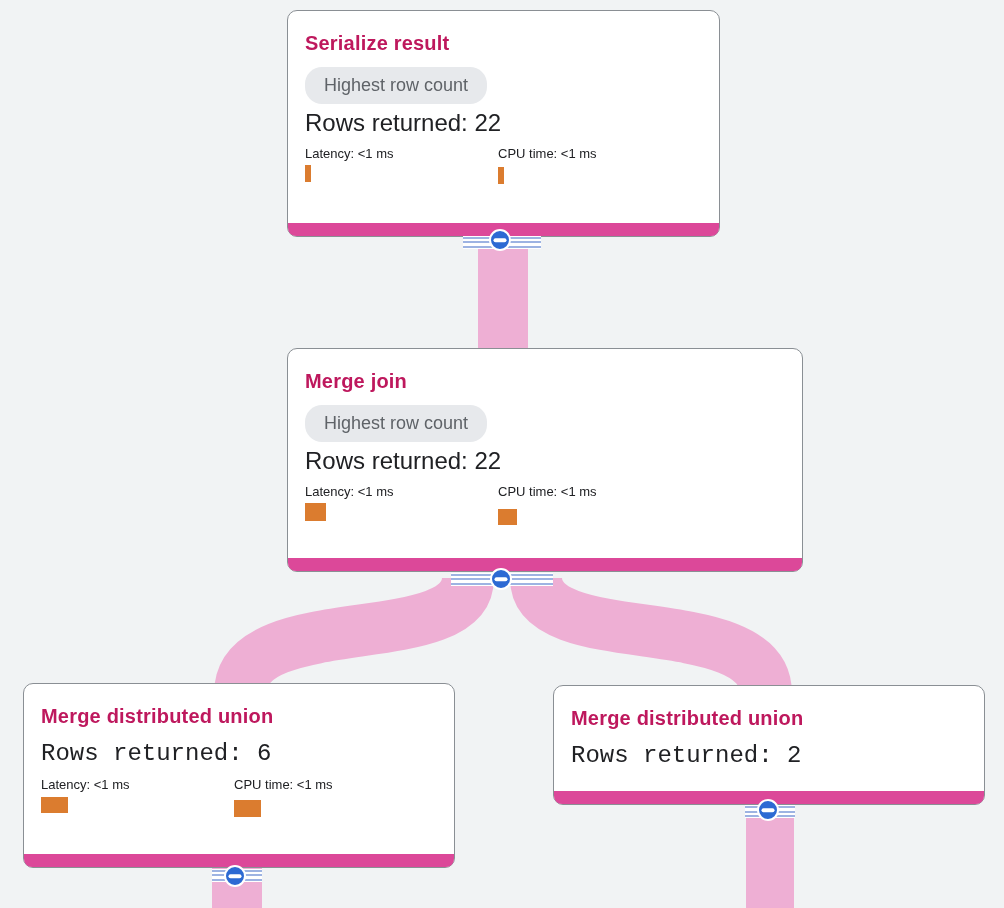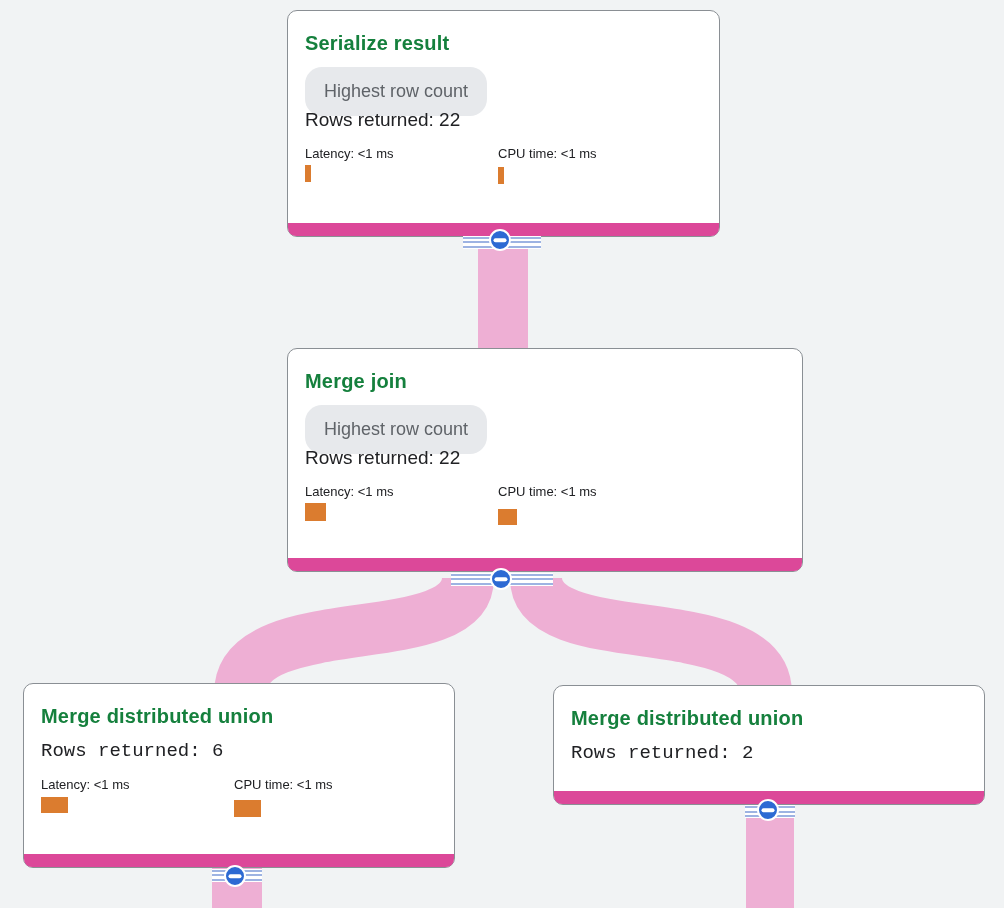--- a/index.html
+++ b/index.html
@@ -25,33 +25,33 @@
     border-radius:10px;
     box-sizing:border-box;
   }
   .accent-bar{
     position:absolute;left:0;right:0;bottom:0;height:13px;
     background:#dc4899;
     border-radius:0 0 8px 8px;
   }
   .title{
     position:absolute;left:17px;top:21px;
-    font-size:20px;font-weight:600;color:#15803d;letter-spacing:.2px;
+    font-size:20px;font-weight:600;color:#be185d;letter-spacing:.2px;
     white-space:nowrap;
   }
   .badge{
     position:absolute;left:17px;top:56px;
-    height:33px;line-height:33px;padding:8px 19px;
+    height:33px;line-height:33px;padding:2px 19px;
     background:#e7e9ec;border-radius:17px;
     font-size:18px;font-weight:500;color:#5f6368;
     white-space:nowrap;
   }
   .rows{
     position:absolute;left:17px;
-    font-size:19px;color:#202124;white-space:nowrap;
+    font-size:24px;color:#202124;white-space:nowrap;
   }
   .metric{position:absolute;width:190px;}
   .metric-latency{left:17px;}
   .metric-cpu{left:210px;}
   .mlabel{display:block;font-size:13px;color:#202124;white-space:nowrap;}
   .mbar{display:block;background:#db7c2f;}
 
   
   #card-0{left:287px;top:10px;width:433px;height:227px;}
   #card-1{left:287px;top:348px;width:516px;height:224px;}

